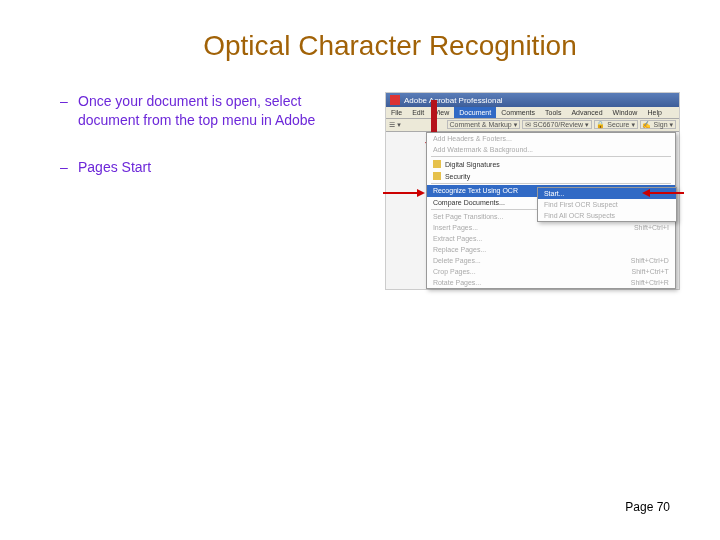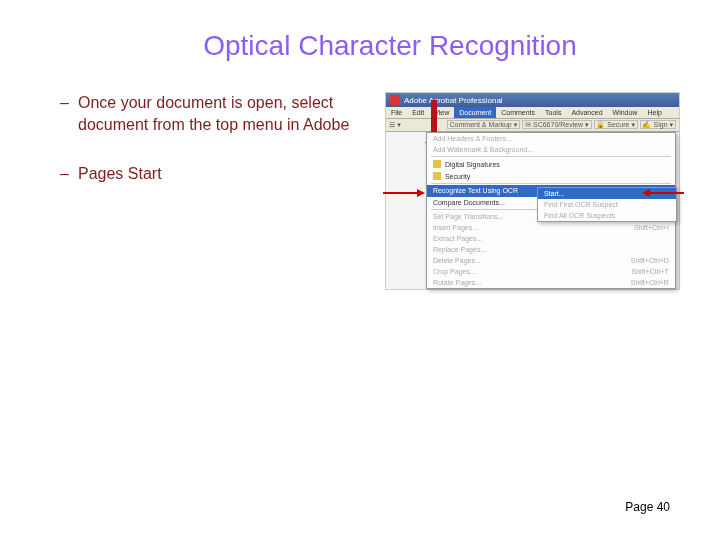--- a/index.html
+++ b/index.html
@@ -1,23 +1,23 @@
 <!DOCTYPE html>
 <html><head>
 <meta charset="utf-8">
 <style>
   * { box-sizing: border-box; margin: 0; padding: 0; }
   html, body { width: 720px; height: 540px; font-family: Arial, Helvetica, sans-serif; background: #fff; }
   .slide { position: relative; width: 720px; height: 540px; padding: 20px 40px 20px 60px; }
-  .title { color: #8b5cf6; font-size: 28px; font-weight: 400; text-align: center; margin: 10px 0 30px 40px; }
+  .title { color: #a16207; font-size: 28px; font-weight: 400; text-align: center; margin: 10px 0 30px 40px; }
   .arrow-down-indicator { position: absolute; left: 425px; top: 100px; }
   .arrow-down-indicator .shaft { width: 6px; height: 42px; background: #b5121b; margin: 0 auto; }
   .arrow-down-indicator .head { width: 0; height: 0; border-left: 9px solid transparent; border-right: 9px solid transparent; border-top: 14px solid #b5121b; margin: 0 auto; }
   .content { display: flex; gap: 20px; }
-  .bullets { width: 310px; font-size: 16px; color: #7f1d1d; }
+  .bullets { width: 310px; font-size: 14px; color: #6d28d9; }
   .bullets li { list-style: none; position: relative; padding-left: 18px; margin-bottom: 28px; line-height: 1.35; }
   .bullets li::before { content: "–"; position: absolute; left: 0; top: 0; }
   .screenshot { width: 300px; font-size: 7px; color: #666; border: 1px solid #ccc; background: #f4f4f4; }
   .titlebar { display: flex; align-items: center; gap: 4px; background: linear-gradient(#5a7db8,#3e5e99); color: #fff; padding: 2px 4px; font-size: 8px; }
   .pdf-icon { width: 10px; height: 10px; background: #d33; display: inline-block; }
   .menubar { display: flex; background: #ece9d8; border-bottom: 1px solid #aaa; }
   .menubar span { padding: 2px 5px; color: #333; }
   .menubar .sel { background: #316ac5; color: #fff; }
   .toolbar { display: flex; justify-content: space-between; background: #ece9d8; border-bottom: 1px solid #aaa; padding: 2px 3px; color: #555; }
   .toolbar .rbox { border: 1px solid #bbb; padding: 0 2px; }
@@ -121,15 +121,15 @@
         </div>
         <div class="red-arrow" style="left:215px; top:56px;">
           <div class="ahead"></div>
             <div class="aline"></div>
         </div>
       </div>
     </div>
   </div>
 
   <div class="footer">
-    <div>Page 40</div>
+    <div>Page 70</div>
   </div>
 </div>
 
 </body></html>

